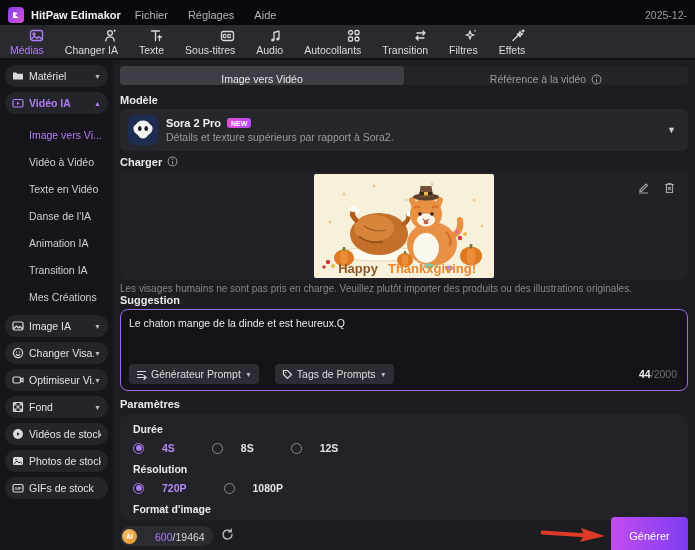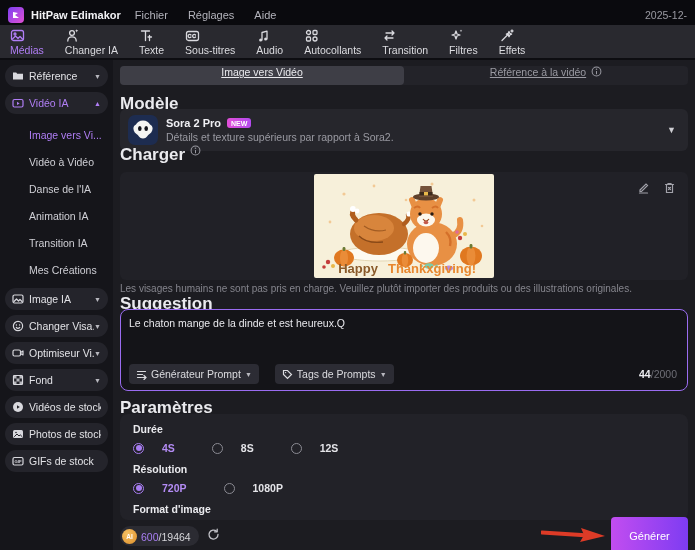--- a/index.html
+++ b/index.html
@@ -14,57 +14,57 @@
     background:linear-gradient(135deg,#7b3ff2,#e14fd2); display:flex;
     align-items:center; justify-content:center; flex:0 0 auto; }
   .logo svg { width:10px; height:10px; }
   .app-name { font-size:11px; font-weight:bold; color:#f2f2f5; margin:0 14px 0 7px; }
   .menu-item { font-size:11px; color:#b4b4bc; margin-right:20px; cursor:default; }
   .titlebar-date { margin-left:auto; font-size:10.5px; color:#9a9aa2; white-space:nowrap; }
 
   
   .toolbar { position:absolute; top:25px; left:0; right:0; height:33px;
     background:#29292f; display:flex; align-items:center; padding:0 0 0 10px; gap:21px; }
-  .tool { display:flex; flex-direction:column; align-items:flex-start; gap:1px; cursor:pointer; }
+  .tool { display:flex; flex-direction:column; align-items:flex-end; gap:1px; cursor:pointer; }
   .tool svg { width:15px; height:15px; stroke:#d9d9de; fill:none; stroke-width:1.3;
     stroke-linecap:round; stroke-linejoin:round; }
   .tool .tl { font-size:10.5px; color:#dcdce0; white-space:nowrap; }
   .tool.active svg { stroke:#b07ef5; }
   .tool.active .tl { color:#b07ef5; }
   .tool svg .fl { fill:#d9d9de; stroke:none; }
 
   
   .sidebar { position:absolute; top:60px; left:0; bottom:0; width:113px;
     background:#15151a; padding:5px 5px; }
   .side-btn { height:22px; background:#24242b; border-radius:12px; display:flex;
     align-items:center; padding:0 7px; margin-bottom:5px; cursor:pointer; }
   .side-btn svg { width:12px; height:12px; flex:0 0 auto; margin-right:5px;
     stroke:#d9d9de; fill:none; stroke-width:1.2; stroke-linecap:round; stroke-linejoin:round;}
   .side-btn svg .fl { fill:#d9d9de; stroke:none; }
   .side-btn .lb { font-size:10.5px; color:#e2e2e6; white-space:nowrap; overflow:hidden; }
   .side-btn .caret { margin-left:auto; font-size:7px; color:#b8b8bf; }
-  .side-btn.purple .lb { color:#b07ef5; }
+  .side-btn.purple .lb { color:#b07ef5;font-weight:bold; }
   .side-btn.purple .caret { color:#b07ef5; }
   .side-btn.purple svg { stroke:#b07ef5; }
   .side-btn.purple svg .fl { fill:#b07ef5; }
   .sub-list { padding:3px 0 4px 24px; }
   .sub-item { font-size:10.5px; color:#cfcfd5; height:27px; line-height:27px;
     white-space:nowrap; overflow:hidden; cursor:pointer; }
   .sub-item.active { color:#b07ef5; }
 
   
   .main { position:absolute; top:60px; left:113px; right:0; bottom:0; background:#1c1c21; }
-  .sec-label { position:absolute; left:7px; font-size:17px; font-weight:bold;
+  .sec-label { position:absolute; left:7px; font-size:11px; font-weight:bold;
     color:#eaeaee; display:flex; gap:5px; }
   .info-ic { width:11px; height:11px; stroke:#9a9aa2; fill:none; stroke-width:1.1; }
 
   .tab-row { position:absolute; top:6px; left:7px; right:7px; height:19px;
     background:#232329; border-radius:4px; display:flex; }
-  .tab { flex:1; display:flex; align-items:flex-start; justify-content:center; gap:5px;
-    font-size:10.5px; color:#9a9aa2; cursor:pointer; border-radius:4px;text-decoration:underline; }
+  .tab { flex:1; display:flex; align-items:flex-end; justify-content:center; gap:5px;
+    font-size:10.5px; color:#9a9aa2; cursor:pointer; border-radius:4px; }
   .tab.active { background:#3e3e46; color:#e9e9ed; }
 
   .model-card { position:absolute; top:49px; left:7px; right:7px; height:42px;
     background:#26262c; border-radius:6px; display:flex; align-items:center;
     padding:0 12px 0 8px; cursor:pointer; }
   .sora-ic { width:30px; height:30px; flex:0 0 auto; }
   .model-info { margin-left:8px; }
   .model-title-row { display:flex; align-items:center; gap:6px; }
   .model-name { font-size:11px; font-weight:bold; color:#f0f0f4; }
   .new-badge { font-size:7px; font-weight:bold; color:#fff; padding:1.5px 4px;
@@ -108,21 +108,21 @@
     position:relative; flex:0 0 auto; }
   .radio-item.sel .radio { border-color:#a87df2; }
   .radio-item.sel .radio::after { content:""; position:absolute; inset:1.5px;
     border-radius:50%; background:#a87df2; }
   .radio-item .rl { font-size:10.5px; font-weight:bold; color:#e4e4e8; }
   .radio-item.sel .rl { color:#b48cf5; }
 
   .footer-bar { position:absolute; left:7px; right:7px; top:463px; height:26px;
     display:flex; align-items:center; }
   .coin-pill { height:20px; background:#2b2b32; border-radius:10px; display:flex;
-    align-items:center; padding:0 8px 0 2px; gap:4px; }
+    align-items:center; padding:0 8px 0 2px; gap:18px; }
   .coin { width:15px; height:15px; border-radius:50%;
     background:radial-gradient(circle at 35% 30%,#f5c063,#dd8f2a); display:flex;
     align-items:center; justify-content:center; font-size:6.5px; font-weight:bold; color:#fff; }
   .coin-used { font-size:10.5px; color:#a87df2; }
   .coin-total { font-size:10.5px; color:#d6d6da; }
   .refresh { margin-left:8px; cursor:pointer; }
   .refresh svg { width:13px; height:13px; stroke:#c2c2c8; fill:none; stroke-width:1.3;
     stroke-linecap:round; stroke-linejoin:round; }
   .gen-btn { margin-left:auto; width:77px; height:38px; border:none; border-radius:4px;
     background:linear-gradient(90deg,#c24df0,#7e3cf2); color:#fff; font-size:11px;
@@ -217,34 +217,35 @@
         </svg>
       <span class="tl">Effets</span>
     </div>
   </div>
 
   <div class="sidebar">
     <div class="side-btn">
       <svg viewBox="0 0 12 12">
           <path class="fl" d="M1 2.5h3.2l1 1.3H11v5.7H1z"></path>
         </svg>
-      <span class="lb">Référence</span>
+      <span class="lb">Matériel</span>
       <span class="caret">▼</span>
     </div>
     <div class="side-btn purple">
       <svg viewBox="0 0 12 12">
           <rect x="1" y="2.5" width="10" height="7.5" rx="1.5"></rect>
           <path class="fl" d="M5 4.8l2.6 1.6L5 8z"></path>
         </svg>
       <span class="lb">Vidéo IA</span>
       <span class="caret">▲</span>
     </div>
     <div class="sub-list">
       <div class="sub-item active">Image vers Vi...</div>
       <div class="sub-item">Vidéo à Vidéo</div>
+      <div class="sub-item">Texte en Vidéo</div>
       <div class="sub-item">Danse de l'IA</div>
       <div class="sub-item">Animation IA</div>
       <div class="sub-item">Transition IA</div>
       <div class="sub-item">Mes Créations</div>
     </div>
     <div class="side-btn">
       <svg viewBox="0 0 12 12">
           <rect x="1" y="2" width="10" height="8" rx="1.5"></rect>
           <path d="M2 8.5l2.5-2.5 2 2 1.5-1.5 2 2"></path>
         </svg>
@@ -331,21 +332,21 @@
       <div class="model-info">
         <div class="model-title-row">
           <span class="model-name">Sora 2 Pro</span>
           <span class="new-badge">NEW</span>
         </div>
         <div class="model-desc">Détails et texture supérieurs par rapport à Sora2.</div>
       </div>
       <span class="model-caret">▼</span>
     </div>
 
-    <div class="sec-label" style="top:85px">
+    <div class="sec-label" style="top:96px">
       <span>Charger</span>
       <svg class="info-ic" viewBox="0 0 12 12">
           <circle cx="6" cy="6" r="4.8"></circle>
           <path d="M6 5.5V9"></path>
           <circle cx="6" cy="3.6" r=".3" fill="#9a9aa2"></circle>
         </svg>
     </div>
 
     <div class="upload-box">
       <div class="upload-img">

